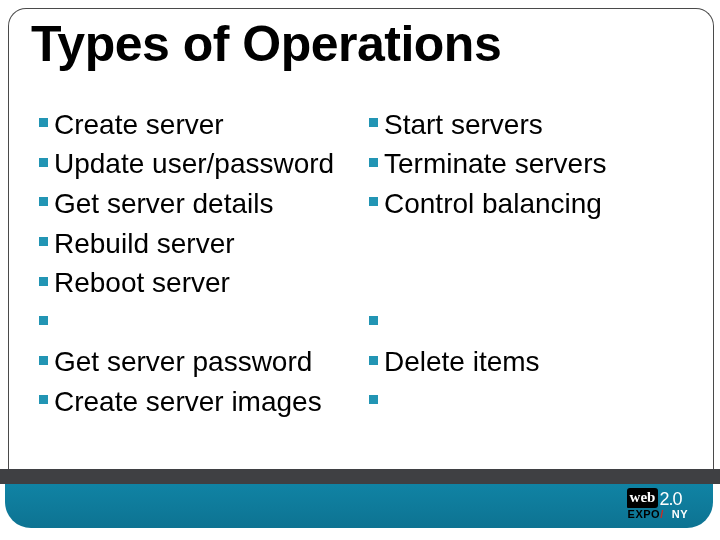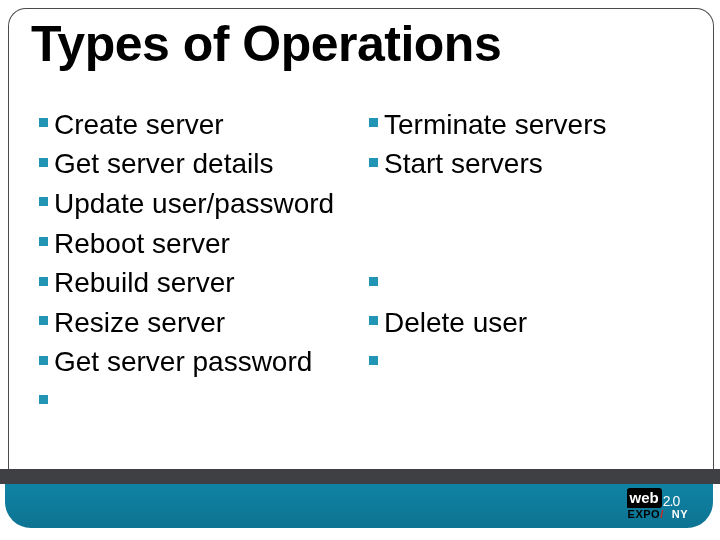--- a/index.html
+++ b/index.html
@@ -87,24 +87,25 @@
   }
   .logo-top { display: flex; align-items: flex-end; }
   .web-box {
     background: #000000;
     color: #ffffff;
     font-weight: bold;
     font-size: 15px;
     line-height: 1;
     padding: 2px 3px 3px 3px;
     border-radius: 3px 3px 3px 1px;
+    font-family: Liberation Serif, serif;
   }
   .version {
     color: #ffffff;
-    font-size: 14px;
+    font-size: 18px;
     font-weight: normal;
     line-height: 1;
     margin-left: 1px;
     letter-spacing: -1px;
   }
   .logo-bottom {
     margin-top: 1px;
     padding-left: 1px;
     font-size: 11px;
     font-weight: bold;
@@ -123,70 +124,74 @@
   <div class="card">
     <div class="title">Types of Operations</div>
 
     <ul class="bullet-list left">
       <li class="list-item">
           <span class="bullet"></span>
           <span>Create server</span>
         </li>
       <li class="list-item">
           <span class="bullet"></span>
+          <span>Update user/password</span>
+        </li>
+      <li class="list-item">
+          <span class="bullet"></span>
           <span>Get server details</span>
         </li>
       <li class="list-item">
           <span class="bullet"></span>
-          <span>Update user/password</span>
+          <span>Rebuild server</span>
         </li>
       <li class="list-item">
           <span class="bullet"></span>
           <span>Reboot server</span>
         </li>
       <li class="list-item">
           <span class="bullet"></span>
-          <span>Rebuild server</span>
-        </li>
-      <li class="list-item">
-          <span class="bullet"></span>
-          <span>Resize server</span>
         </li>
       <li class="list-item">
           <span class="bullet"></span>
           <span>Get server password</span>
         </li>
       <li class="list-item">
           <span class="bullet"></span>
+          <span>Create server images</span>
         </li>
     </ul>
 
     <ul class="bullet-list right">
       <li class="list-item">
           <span class="bullet"></span>
+          <span>Start servers</span>
+        </li>
+      <li class="list-item">
+          <span class="bullet"></span>
           <span>Terminate servers</span>
         </li>
       <li class="list-item">
           <span class="bullet"></span>
-          <span>Start servers</span>
+          <span>Control balancing</span>
         </li>
       <li class="list-item" style="visibility: hidden;">
           <span class="bullet"></span>
           <span></span>
         </li>
       <li class="list-item" style="visibility: hidden;">
           <span class="bullet"></span>
           <span></span>
         </li>
       <li class="list-item">
           <span class="bullet"></span>
         </li>
       <li class="list-item">
           <span class="bullet"></span>
-          <span>Delete user</span>
+          <span>Delete items</span>
         </li>
       <li class="list-item">
           <span class="bullet"></span>
         </li>
     </ul>
   </div>
 
   <div class="divider-bar"></div>
 
   <div class="footer-band">

